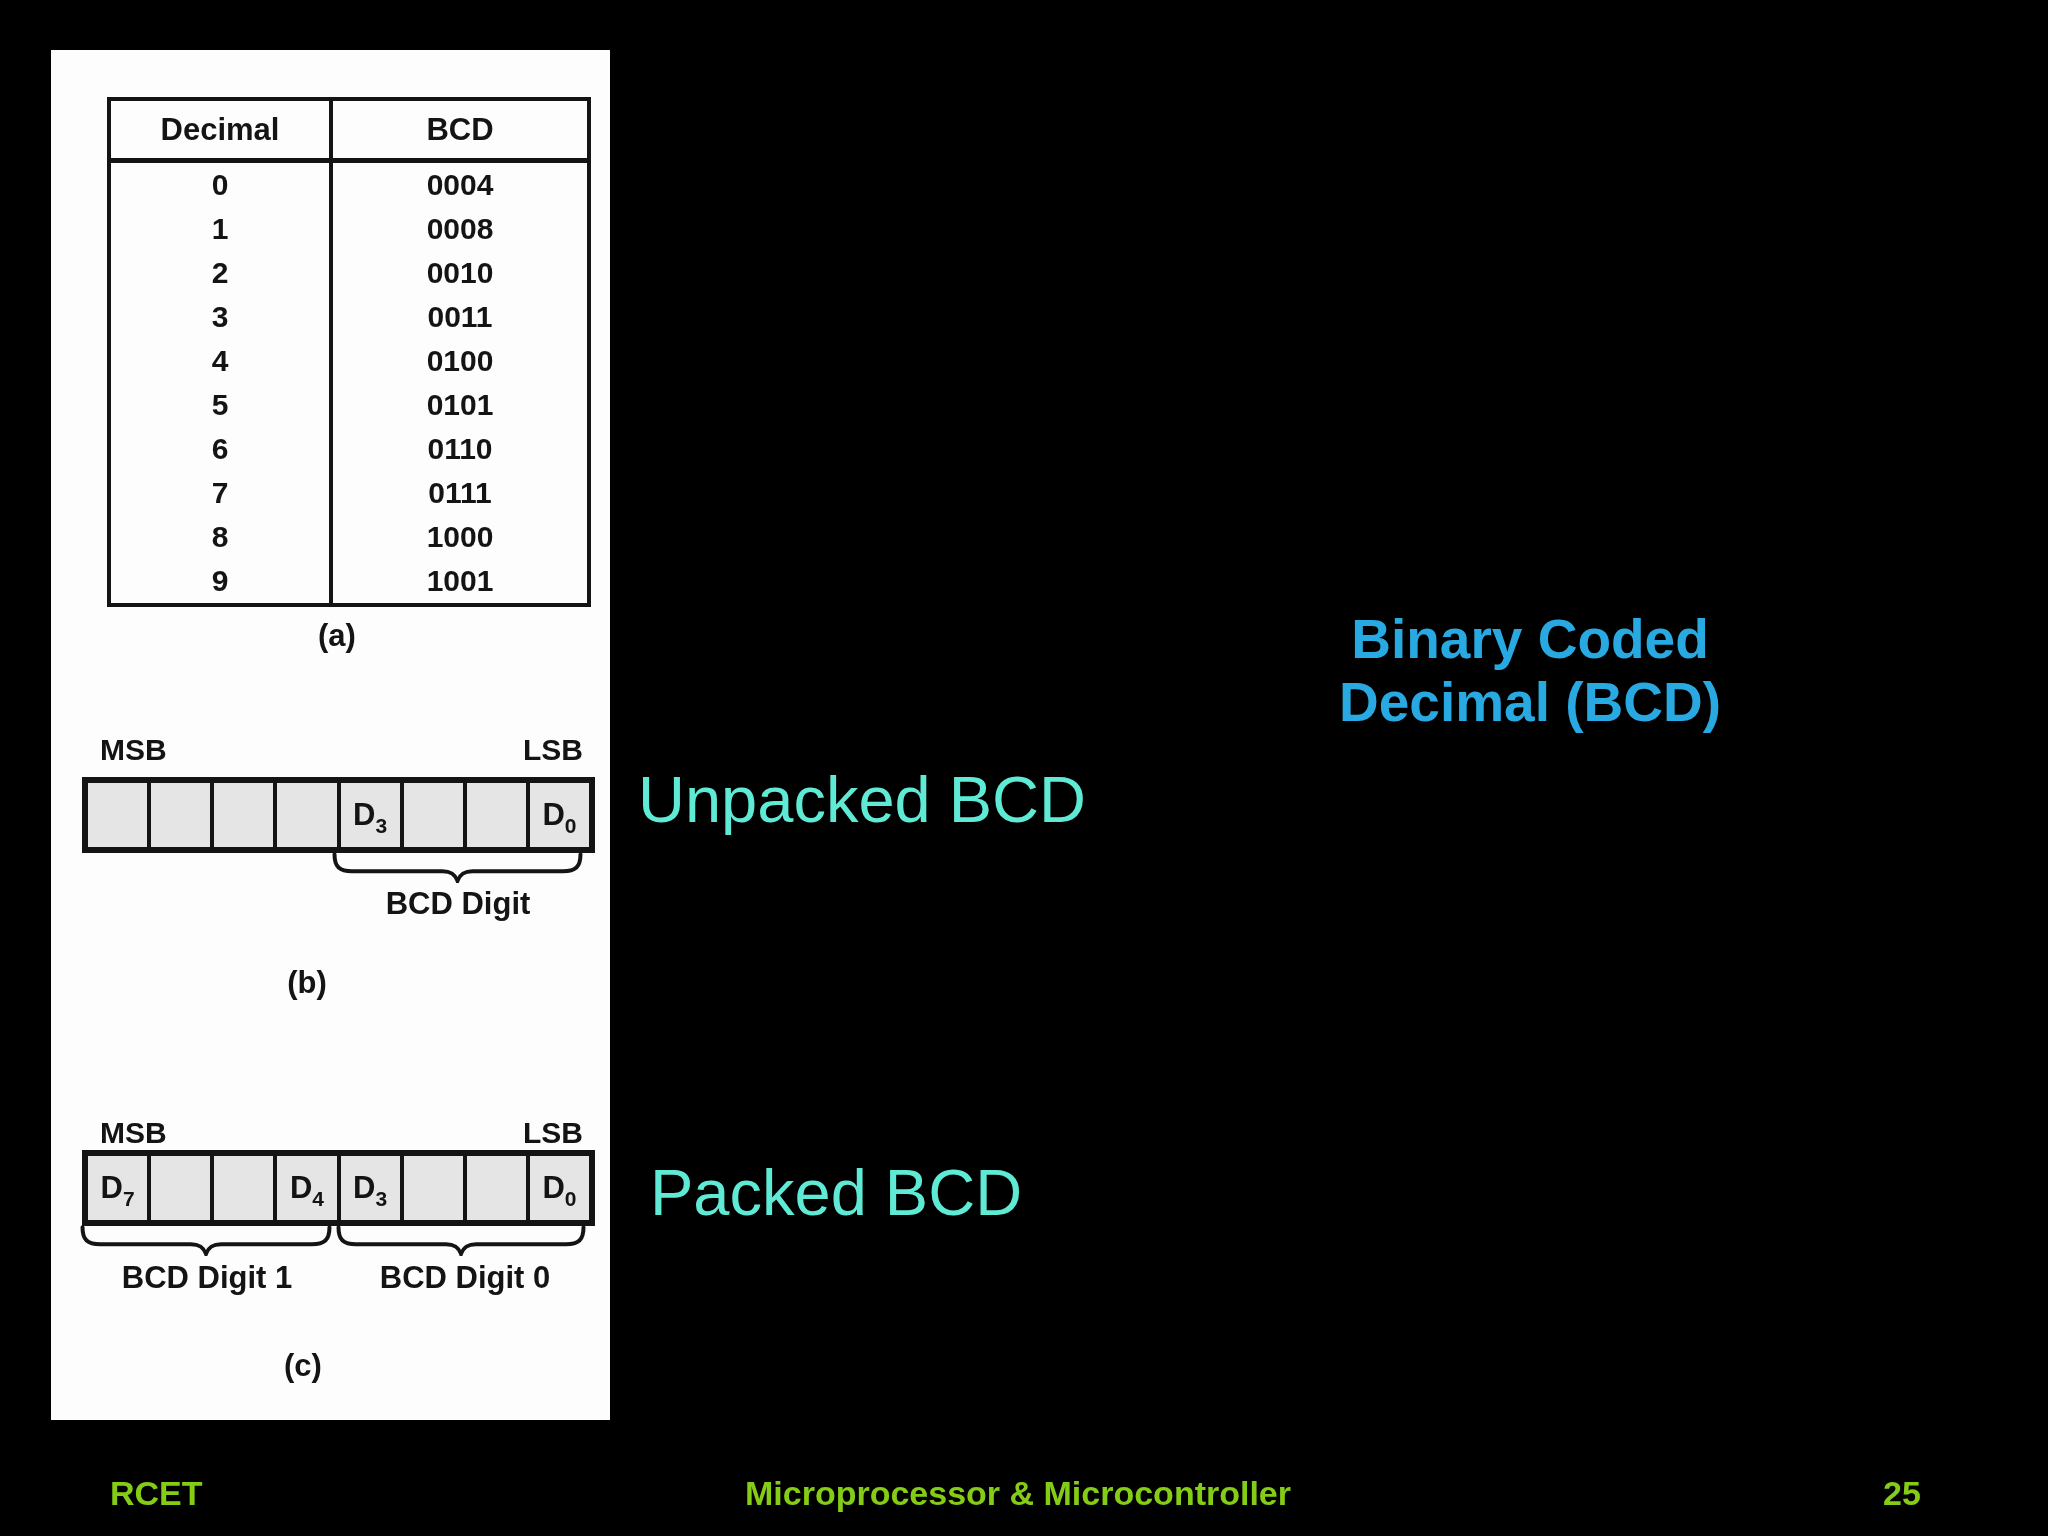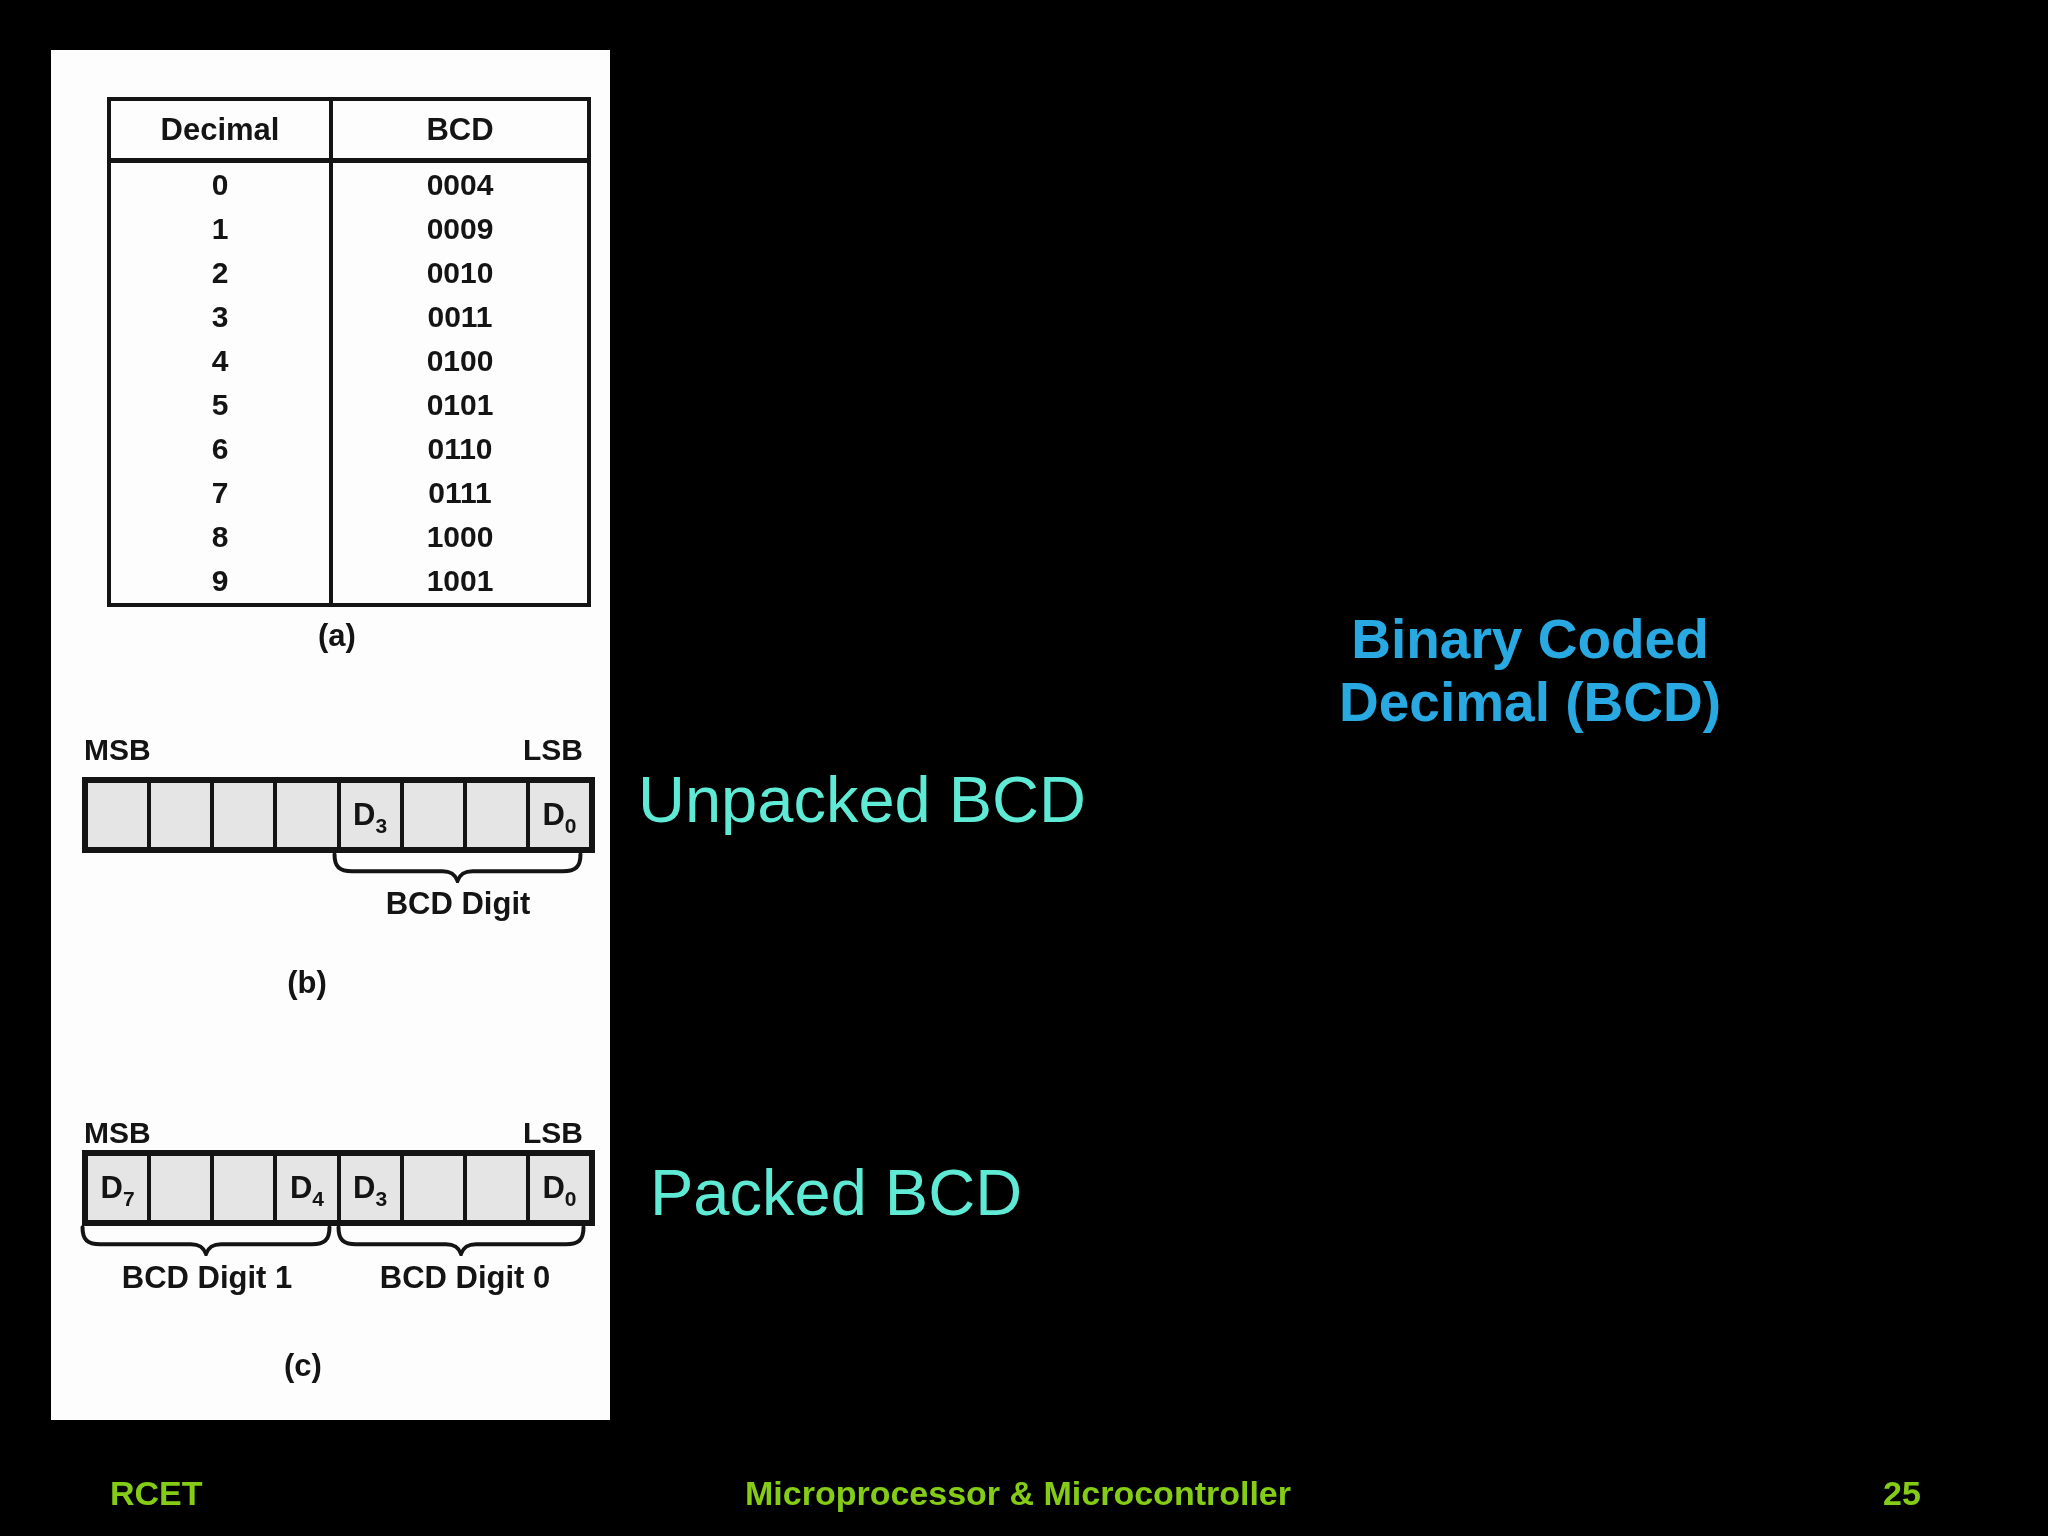--- a/index.html
+++ b/index.html
@@ -11,21 +11,21 @@
   
   .bcd-table{position:absolute;left:56px;top:47px;width:484px;height:481px;
              border-collapse:collapse;table-layout:fixed;}
   .bcd-table,.bcd-table th{border:4px solid #141414;}
   .bcd-table th{height:55px;font-size:31px;font-weight:bold;text-align:center;border-bottom:5px solid #141414;}
   .bcd-table td{font-size:30px;font-weight:bold;text-align:center;height:42px;
                 border-left:4px solid #141414;border-right:4px solid #141414;}
   .col-decimal{width:45%;}
   .caption{position:absolute;width:140px;text-align:center;font-size:31px;font-weight:bold;}
   
-  .endlabel{position:absolute;font-size:30px;font-weight:bold;}
+  .endlabel{position:absolute;font-size:30px;font-weight:bold;margin-left:16px;}
   .register{position:absolute;left:31px;width:501px;height:64px;display:flex;
             border:6px solid #141414;background:#e5e5e5;}
   .register .cell{flex:1;border-right:4px solid #141414;display:flex;align-items:center;justify-content:center;
                   font-size:31px;font-weight:bold;}
   .register .cell:last-child{border-right:none;border-radius:14px;}
   .register sub{font-size:21px;line-height:0;vertical-align:-8px;}
   .brace{position:absolute;height:32px;}
   .brace svg{display:block;width:100%;height:100%;}
   .brace-label{position:absolute;width:260px;text-align:center;font-size:31px;font-weight:bold;}
   
@@ -56,21 +56,21 @@
           <th>BCD</th>
         </tr>
       </thead>
       <tbody>
           <tr>
             <td>0</td>
             <td>0004</td>
           </tr>
           <tr>
             <td>1</td>
-            <td>0009</td>
+            <td>0008</td>
           </tr>
           <tr>
             <td>2</td>
             <td>0010</td>
           </tr>
           <tr>
             <td>3</td>
             <td>0011</td>
           </tr>
           <tr>

